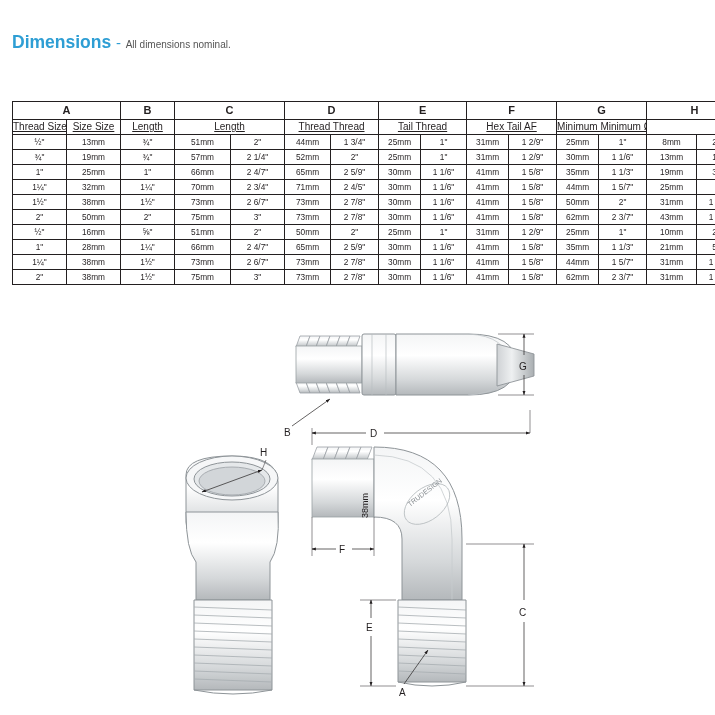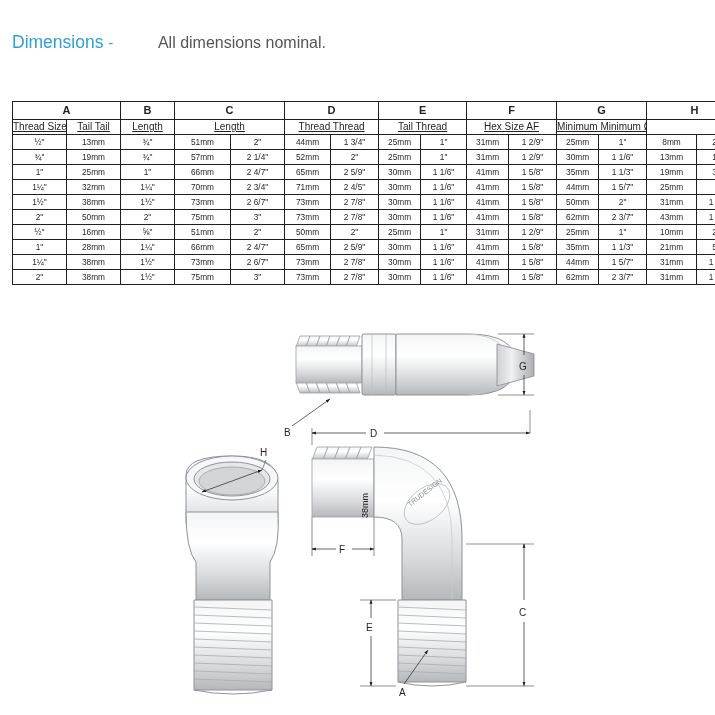--- a/index.html
+++ b/index.html
@@ -15,31 +15,30 @@
 
   
   .heading {
     position: absolute;
     left: 12px; top: 32px;
     font-size: 17px;
     white-space: nowrap;
   }
   .heading .title {
     color: #2e9ed4;
-    font-weight: normal;
+    font-weight: bold;
     font-size: 17.5px;
   }
   .heading .dash {
     color: #2e9ed4;
     font-size: 15px;
   }
   .heading .sub {
     color: #555555;
-    font-size: 16px;
-    margin-left: 40px;
+    font-size: 10px;
   }
 
   
   .table-wrap {
     position: absolute;
     left: 12px; top: 101px;
     width: 690px;
   }
   table.dims {
     border-collapse: collapse;
@@ -126,26 +125,26 @@
           <td colspan="1" class="gsep">B</td>
           <td colspan="2" class="gsep">C</td>
           <td colspan="2" class="gsep">D</td>
           <td colspan="2" class="gsep">E</td>
           <td colspan="2" class="gsep">F</td>
           <td colspan="2" class="gsep">G</td>
           <td colspan="2" class="gsep">H</td>
         </tr>
         <tr class="subhead">
           <td>Thread Size</td>
-          <td>Tail Tail</td>
+          <td>Size Size</td>
           <td colspan="1" class="gsep">Length</td>
           <td colspan="2" class="gsep">Length</td>
           <td colspan="2" class="gsep">Thread Thread</td>
           <td colspan="2" class="gsep">Tail Thread</td>
-          <td colspan="2" class="gsep">Hex Size AF</td>
+          <td colspan="2" class="gsep">Hex Tail AF</td>
           <td colspan="2" class="gsep">Minimum Minimum Ø</td>
           <td colspan="2" class="gsep"></td>
         </tr>
         <tr>
           <td>½"</td>
           <td>13mm</td>
           <td class="gsep">¾"</td>
           <td class="gsep">51mm</td>
           <td>2"</td>
           <td class="gsep">44mm</td>

